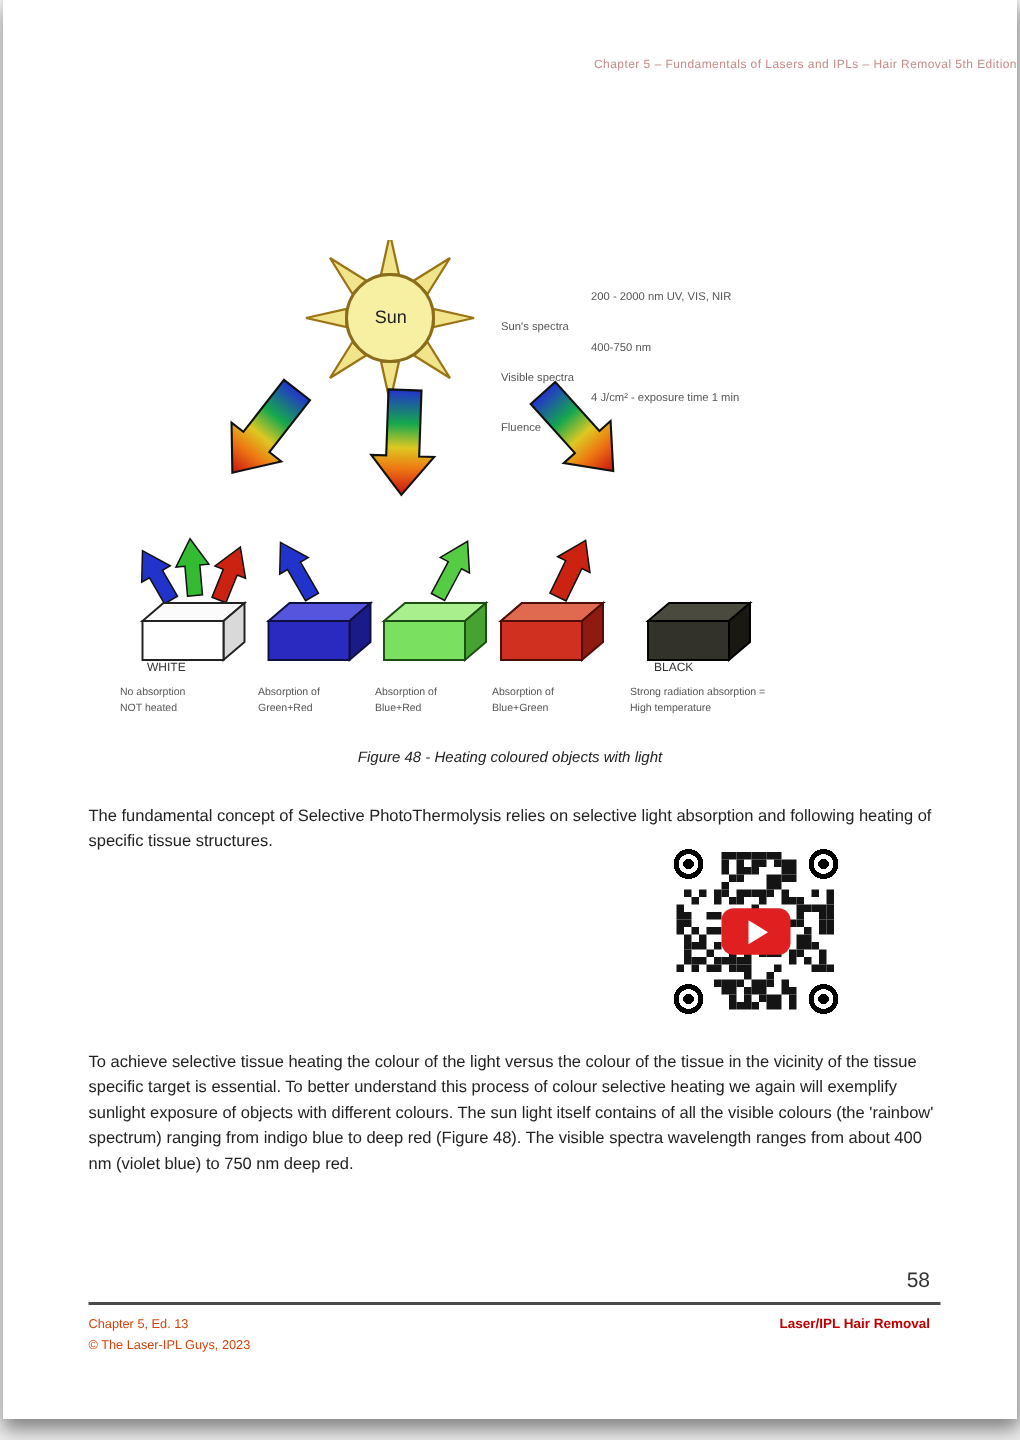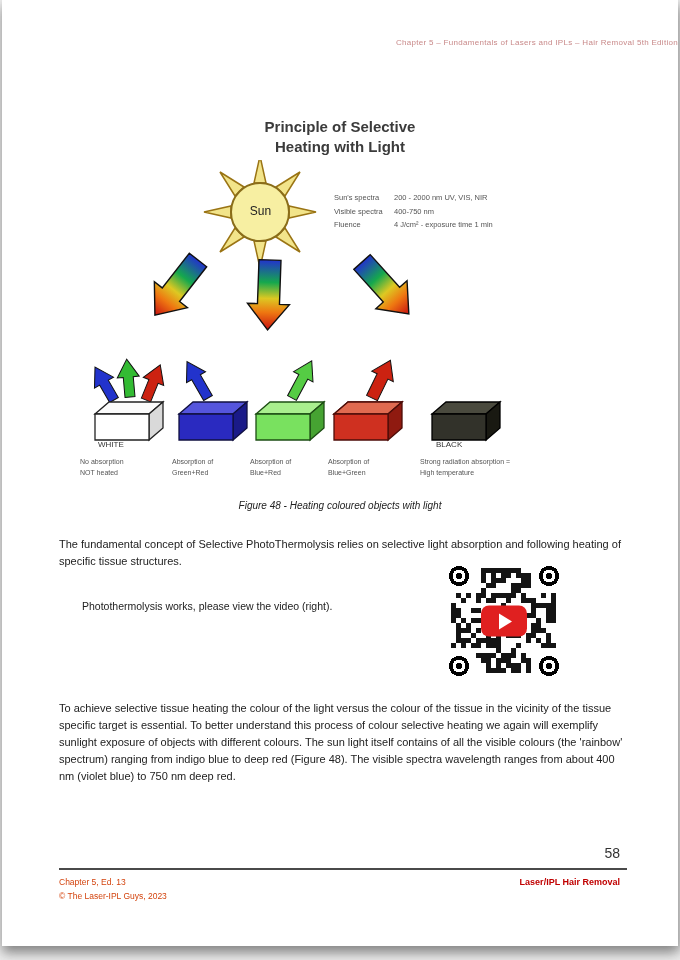--- a/index.html
+++ b/index.html
@@ -24,21 +24,21 @@
   .fig-title { top: 117px; left: 0; right: 0; text-align: center;
                font-size: 15px; font-weight: bold; color: #3b3b3b; line-height: 1.35; }
 
   .diagram-svg { top: 160px; left: 0; width: 680px; height: 330px; }
 
   .sun-label { top: 204px; left: 240px; width: 37px; text-align: center;
                font-size: 12px; color: #222; }
 
   .spectra { top: 191px; left: 332px; font-size: 7.5px; color: #555; }
   .spectra .row { display: flex; line-height: 1.8; }
-  .spectra .lab { width: 60px; }
+  .spectra .lab { width: 60px; margin-top: 20px; }
 
   .box-name { top: 440px; font-size: 8px; color: #333; }
   .bn-white { left: 96px; text-align: center; }
   .bn-black { left: 434px; }
 
   .box-desc { top: 457px; font-size: 7px; color: #555; line-height: 1.55; }
   .bd-0 { left: 78px;  width: 92px; }
   .bd-1 { left: 170px; width: 82px; }
   .bd-2 { left: 248px; width: 82px; }
   .bd-3 { left: 326px; width: 82px; }
@@ -71,24 +71,20 @@
   .footer-left { top: 876px; left: 57px; font-size: 8.5px; color: #d3430d; line-height: 1.6; }
   .footer-right { top: 877px; right: 58px; font-size: 9px; font-weight: bold; color: #c00000; text-align: right; }
 </style>
 </head>
 <body>
 
 <div class="page">
 
   <div class="abs header">Chapter 5 – Fundamentals of Lasers and IPLs – Hair Removal 5th Edition</div>
 
-  <div class="abs fig-title">
-    <div>Principle of Selective</div>
-    <div>Heating with Light</div>
-  </div>
 
   <svg class="abs diagram-svg" viewBox="0 0 680 330" xmlns="http://www.w3.org/2000/svg">
     <defs>
       <linearGradient id="rainbowGrad" x1="0" y1="0" x2="0" y2="1">
         <stop offset="0" stop-color="#2233cc"></stop>
         <stop offset="0.32" stop-color="#15a84d"></stop>
         <stop offset="0.55" stop-color="#ddc822"></stop>
         <stop offset="0.75" stop-color="#ee7711"></stop>
         <stop offset="1" stop-color="#c81111"></stop>
       </linearGradient>
@@ -205,21 +201,20 @@
   <div class="abs box-desc bd-4">
     <div>Strong radiation absorption =</div>
     <div>High temperature</div>
   </div>
 
   <div class="abs caption">Figure 48 - Heating coloured objects with light</div>
 
   <p class="abs para para-1">The fundamental concept of Selective PhotoThermolysis relies on selective light absorption and following heating of specific tissue structures.</p>
 
   <div class="abs video-text">
-    <div>Photothermolysis works, please view the video (right).</div>
   </div>
 
   <div class="abs qr">
     <div class="qr-modules">
         <i style="left: 30px; top: 0px; width: 5px; height: 5px;"></i>
         <i style="left: 35px; top: 0px; width: 5px; height: 5px;"></i>
         <i style="left: 40px; top: 0px; width: 5px; height: 5px;"></i>
         <i style="left: 45px; top: 0px; width: 5px; height: 5px;"></i>
         <i style="left: 50px; top: 0px; width: 5px; height: 5px;"></i>
         <i style="left: 55px; top: 0px; width: 5px; height: 5px;"></i>

